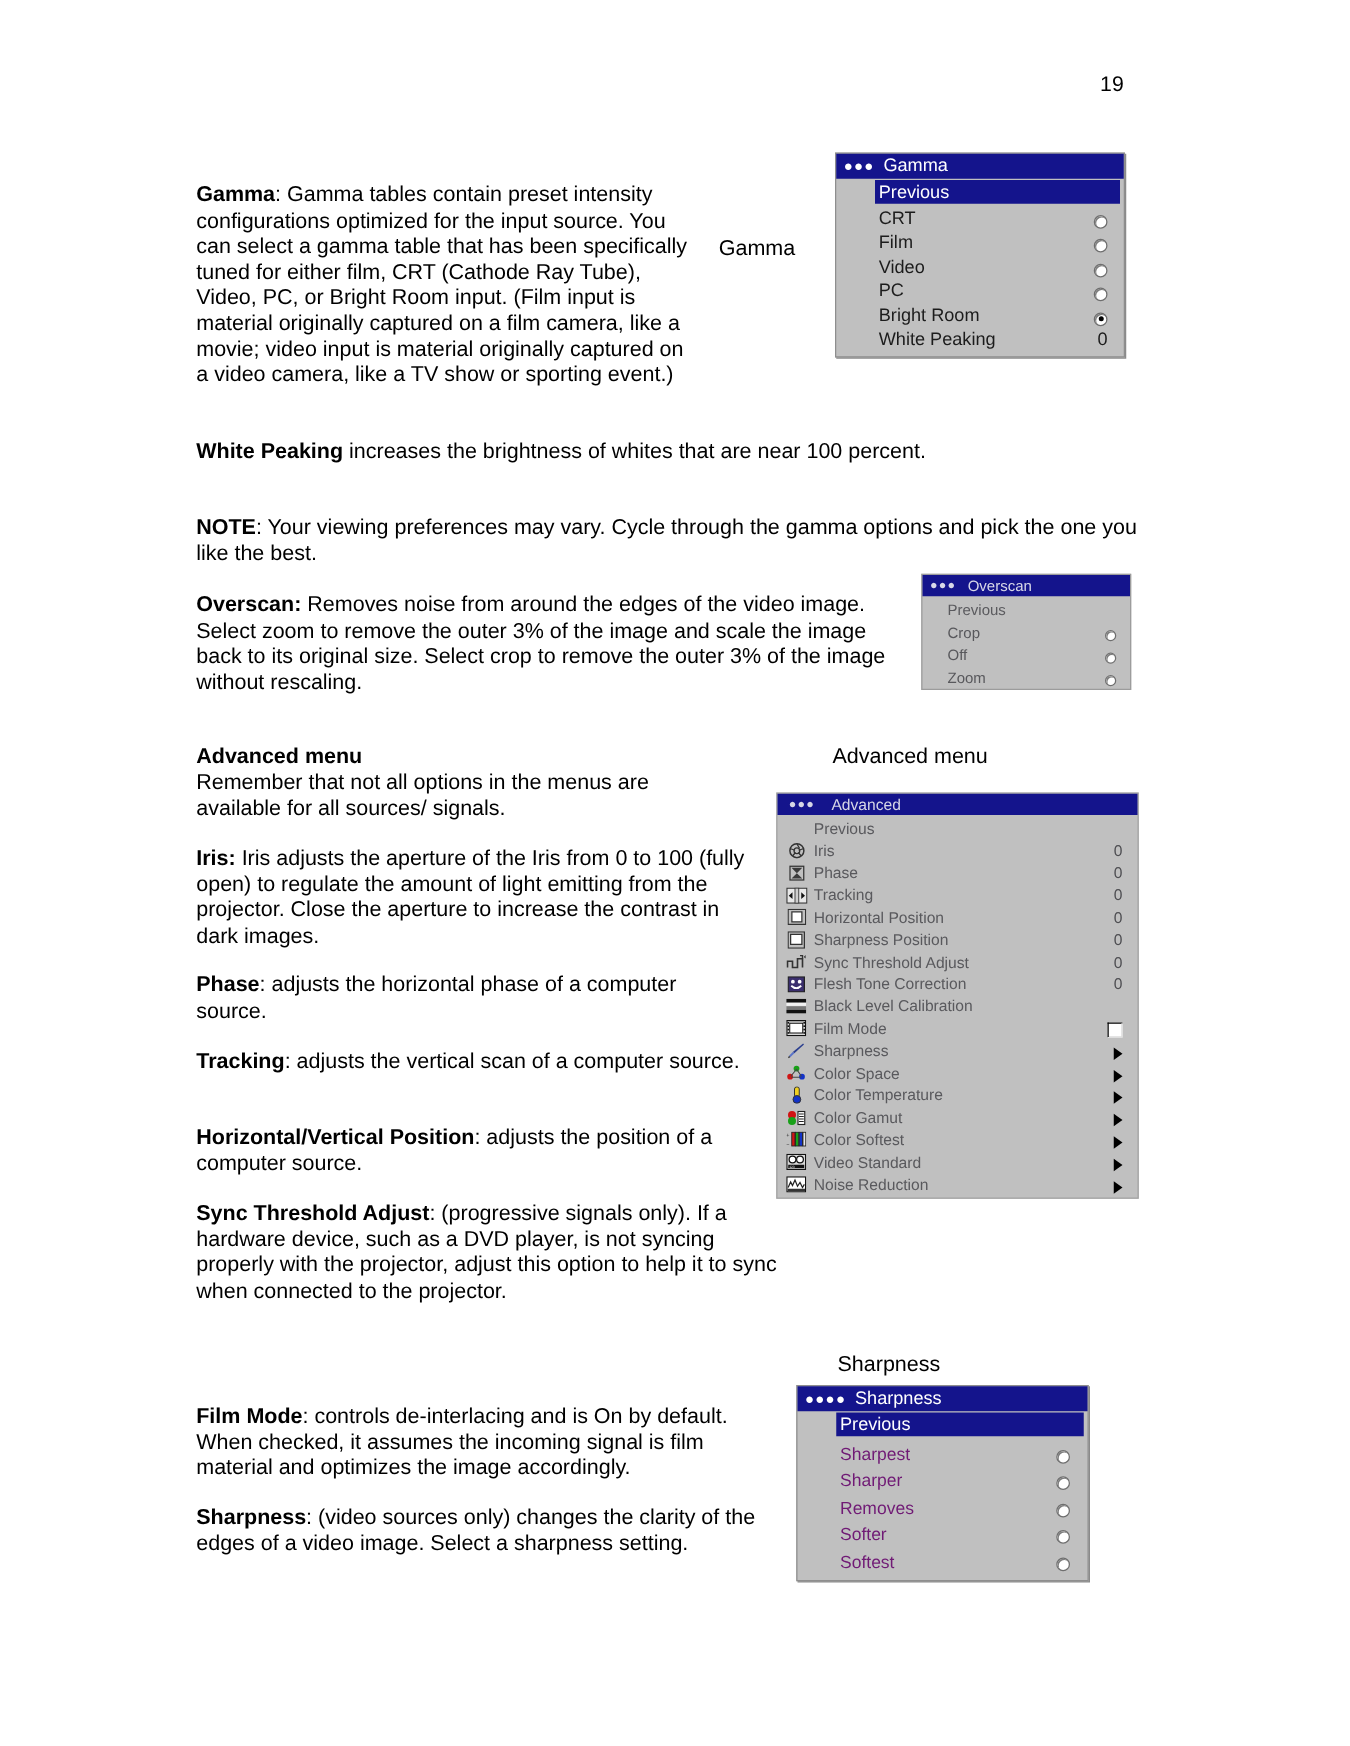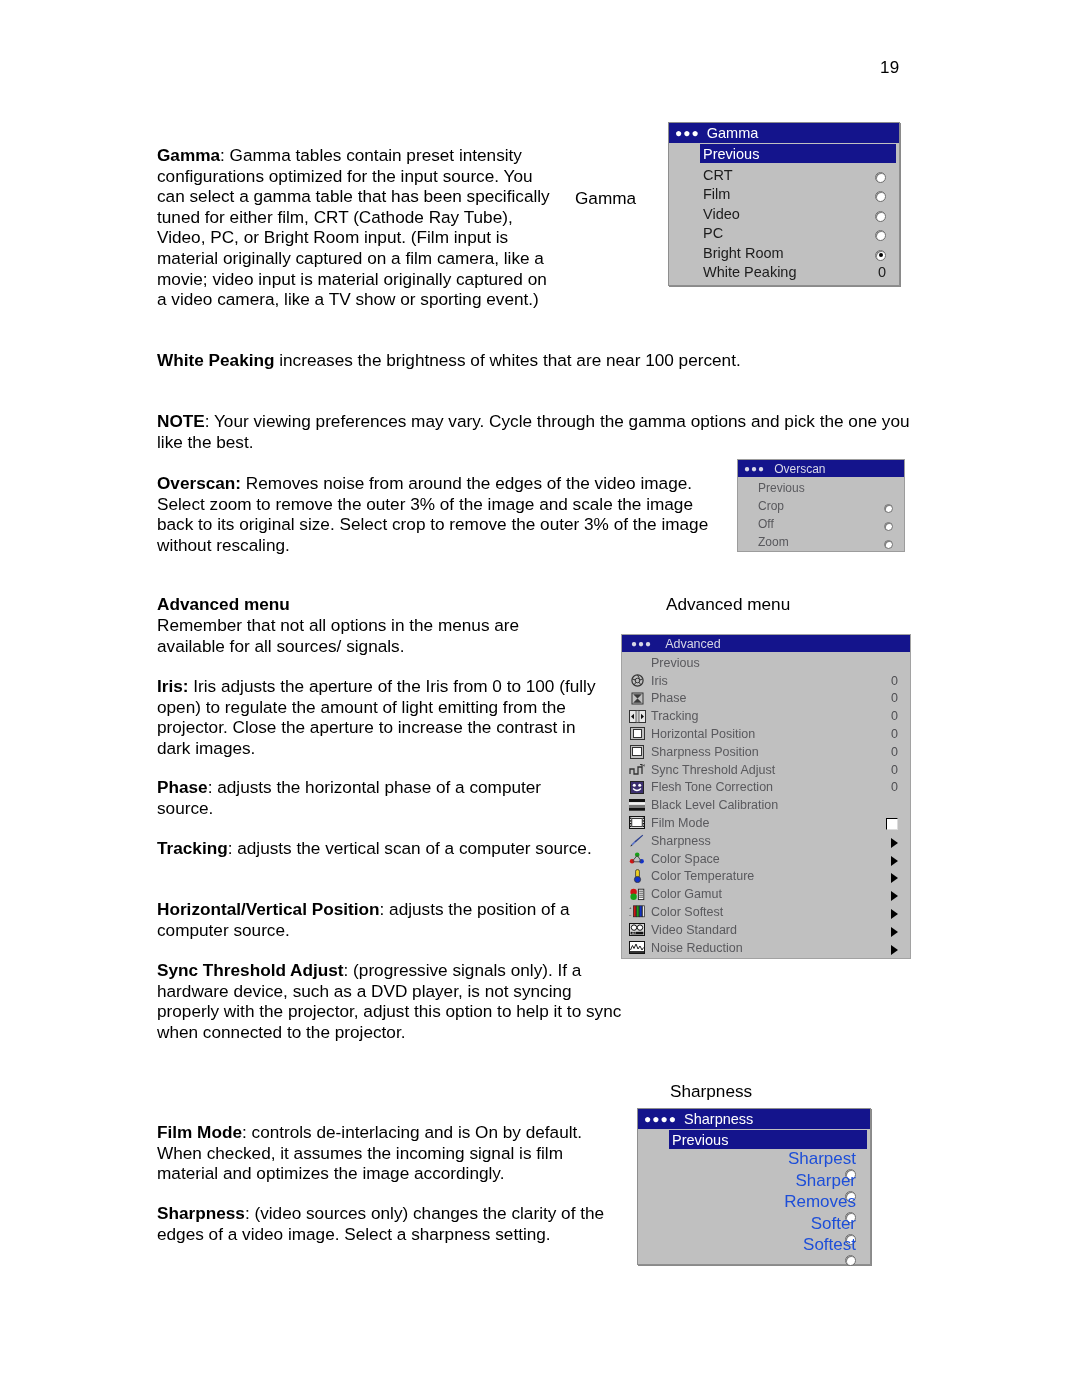--- a/index.html
+++ b/index.html
@@ -175,22 +175,22 @@
     margin:-3px -3px 0 -3px;
   }
   #sharpness-menu .titlebar .dots{font-size:12px;margin-right:7px;}
   #sharpness-menu .prev{
     background:#14148c;color:#fff;
     font-size:14.5px;height:19px;
     margin-left:28px;margin-top:1px;
     display:flex;align-items:center;padding-left:3px;
   }
   #sharpness-menu .row{
-    height:21.5px;font-size:17px;color:#1d4ed8;
-    padding-left:31px;padding-right:11px;flex-direction:column;
+    height:21.5px;font-size:14px;color:#701a75;
+    padding-left:31px;padding-right:11px;
   }
 </style>
 </head>
 <body>
 
 <div class="page">
 
   <div class="page-number">19</div>
 
   <div class="para" style="left:157px;top:145px;width:400px;"><b>Gamma</b><span>: Gamma tables contain preset intensity configurations optimized for the input source. You can select a gamma table that has been specifically tuned for either film, CRT (Cathode Ray Tube), Video, PC, or Bright Room input. (Film input is material originally captured on a film camera, like a movie; video input is material originally captured on a video camera, like a TV show or sporting event.)</span></div>

